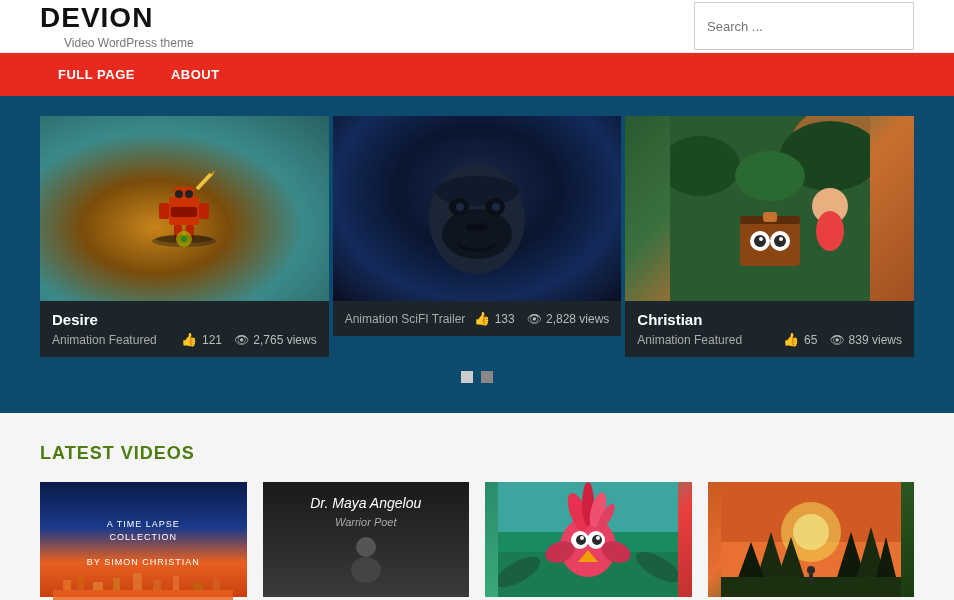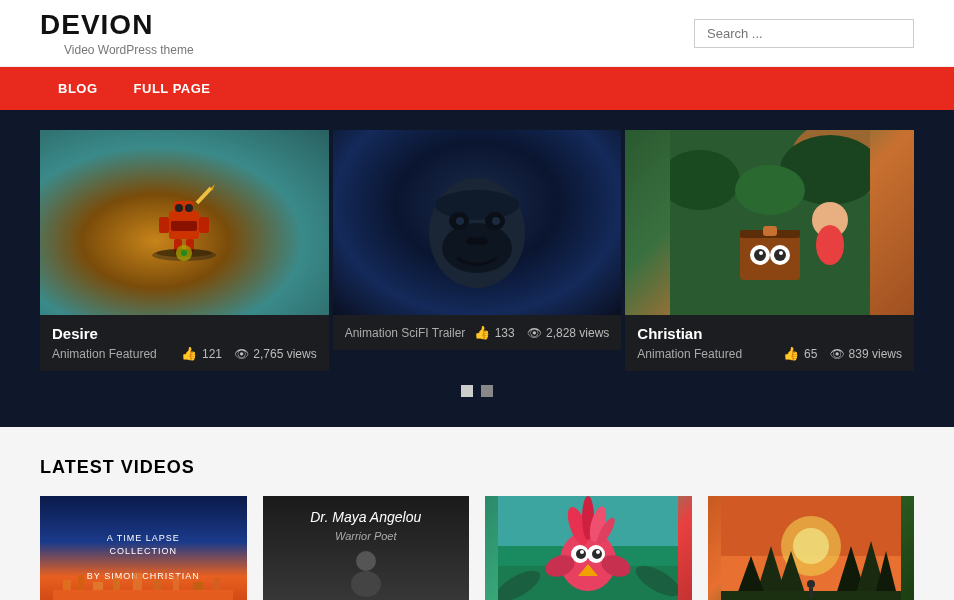--- a/index.html
+++ b/index.html
@@ -1,23 +1,22 @@
 <!DOCTYPE html>
 <html><head>
   <meta charset="utf-8">
   <style>
     * { box-sizing: border-box; margin: 0; padding: 0; }
     body { font-family: Arial, sans-serif; background: #f5f5f5; color: #333; }
 
     
     .header {
       background: #fff;
-      padding: 9px 40px;
-      display: flex;
-      align-items: center;
+      padding: 2px 40px;
+      display: flex;
       justify-content: space-between;
       border-bottom: 1px solid #eee;
     }
     .logo-title {
       font-size: 28px;
       font-weight: 900;
       color: #111;
       letter-spacing: 1px;
     }
     .logo-subtitle {
@@ -48,21 +47,21 @@
       font-weight: bold;
       padding: 14px 18px;
       text-decoration: none;
       cursor: pointer;
       letter-spacing: 0.5px;
       display: inline-block;
     }
 
     
     .slider-section {
-      background: #0f172a;
+      background: #0c4a6e;
       padding: 20px 40px 30px;
     }
     .slider-grid {
       display: grid;
       grid-template-columns: 1fr 1fr 1fr;
       gap: 4px;
     }
     .slide-card {
       position: relative;
       overflow: hidden;
@@ -142,21 +141,21 @@
       cursor: pointer;
     }
     .dot.active { background: #ccc; }
 
     
     .latest-section {
       background: #f5f5f5;
       padding: 30px 40px 20px;
     }
     .latest-title {
-      color: #000000;
+      color: #4d7c0f;
       font-size: 18px;
       font-weight: bold;
       letter-spacing: 1px;
       margin-bottom: 18px;
     }
     .videos-grid {
       display: grid;
       grid-template-columns: repeat(4, 1fr);
       gap: 16px;
     }
@@ -218,22 +217,22 @@
 
 <header class="header">
   <div>
     <div class="logo-title">DEVION</div>
     <div class="logo-subtitle">Video WordPress theme</div>
   </div>
   <input class="search-box" type="text" placeholder="Search ..." style="">
 </header>
 
 <nav class="nav">
-  <a class="nav-item">BLOG</a>
   <a class="nav-item">FULL PAGE</a>
+  <a class="nav-item">ABOUT</a>
 </nav>
 
 <section class="slider-section">
   <div class="slider-grid">
 
     <div class="slide-card">
       <div class="thumb-desire">
         <svg width="70" height="80" viewBox="0 0 70 80">
 
           <rect x="20" y="28" width="30" height="28" rx="3" fill="#cc3300"></rect>

